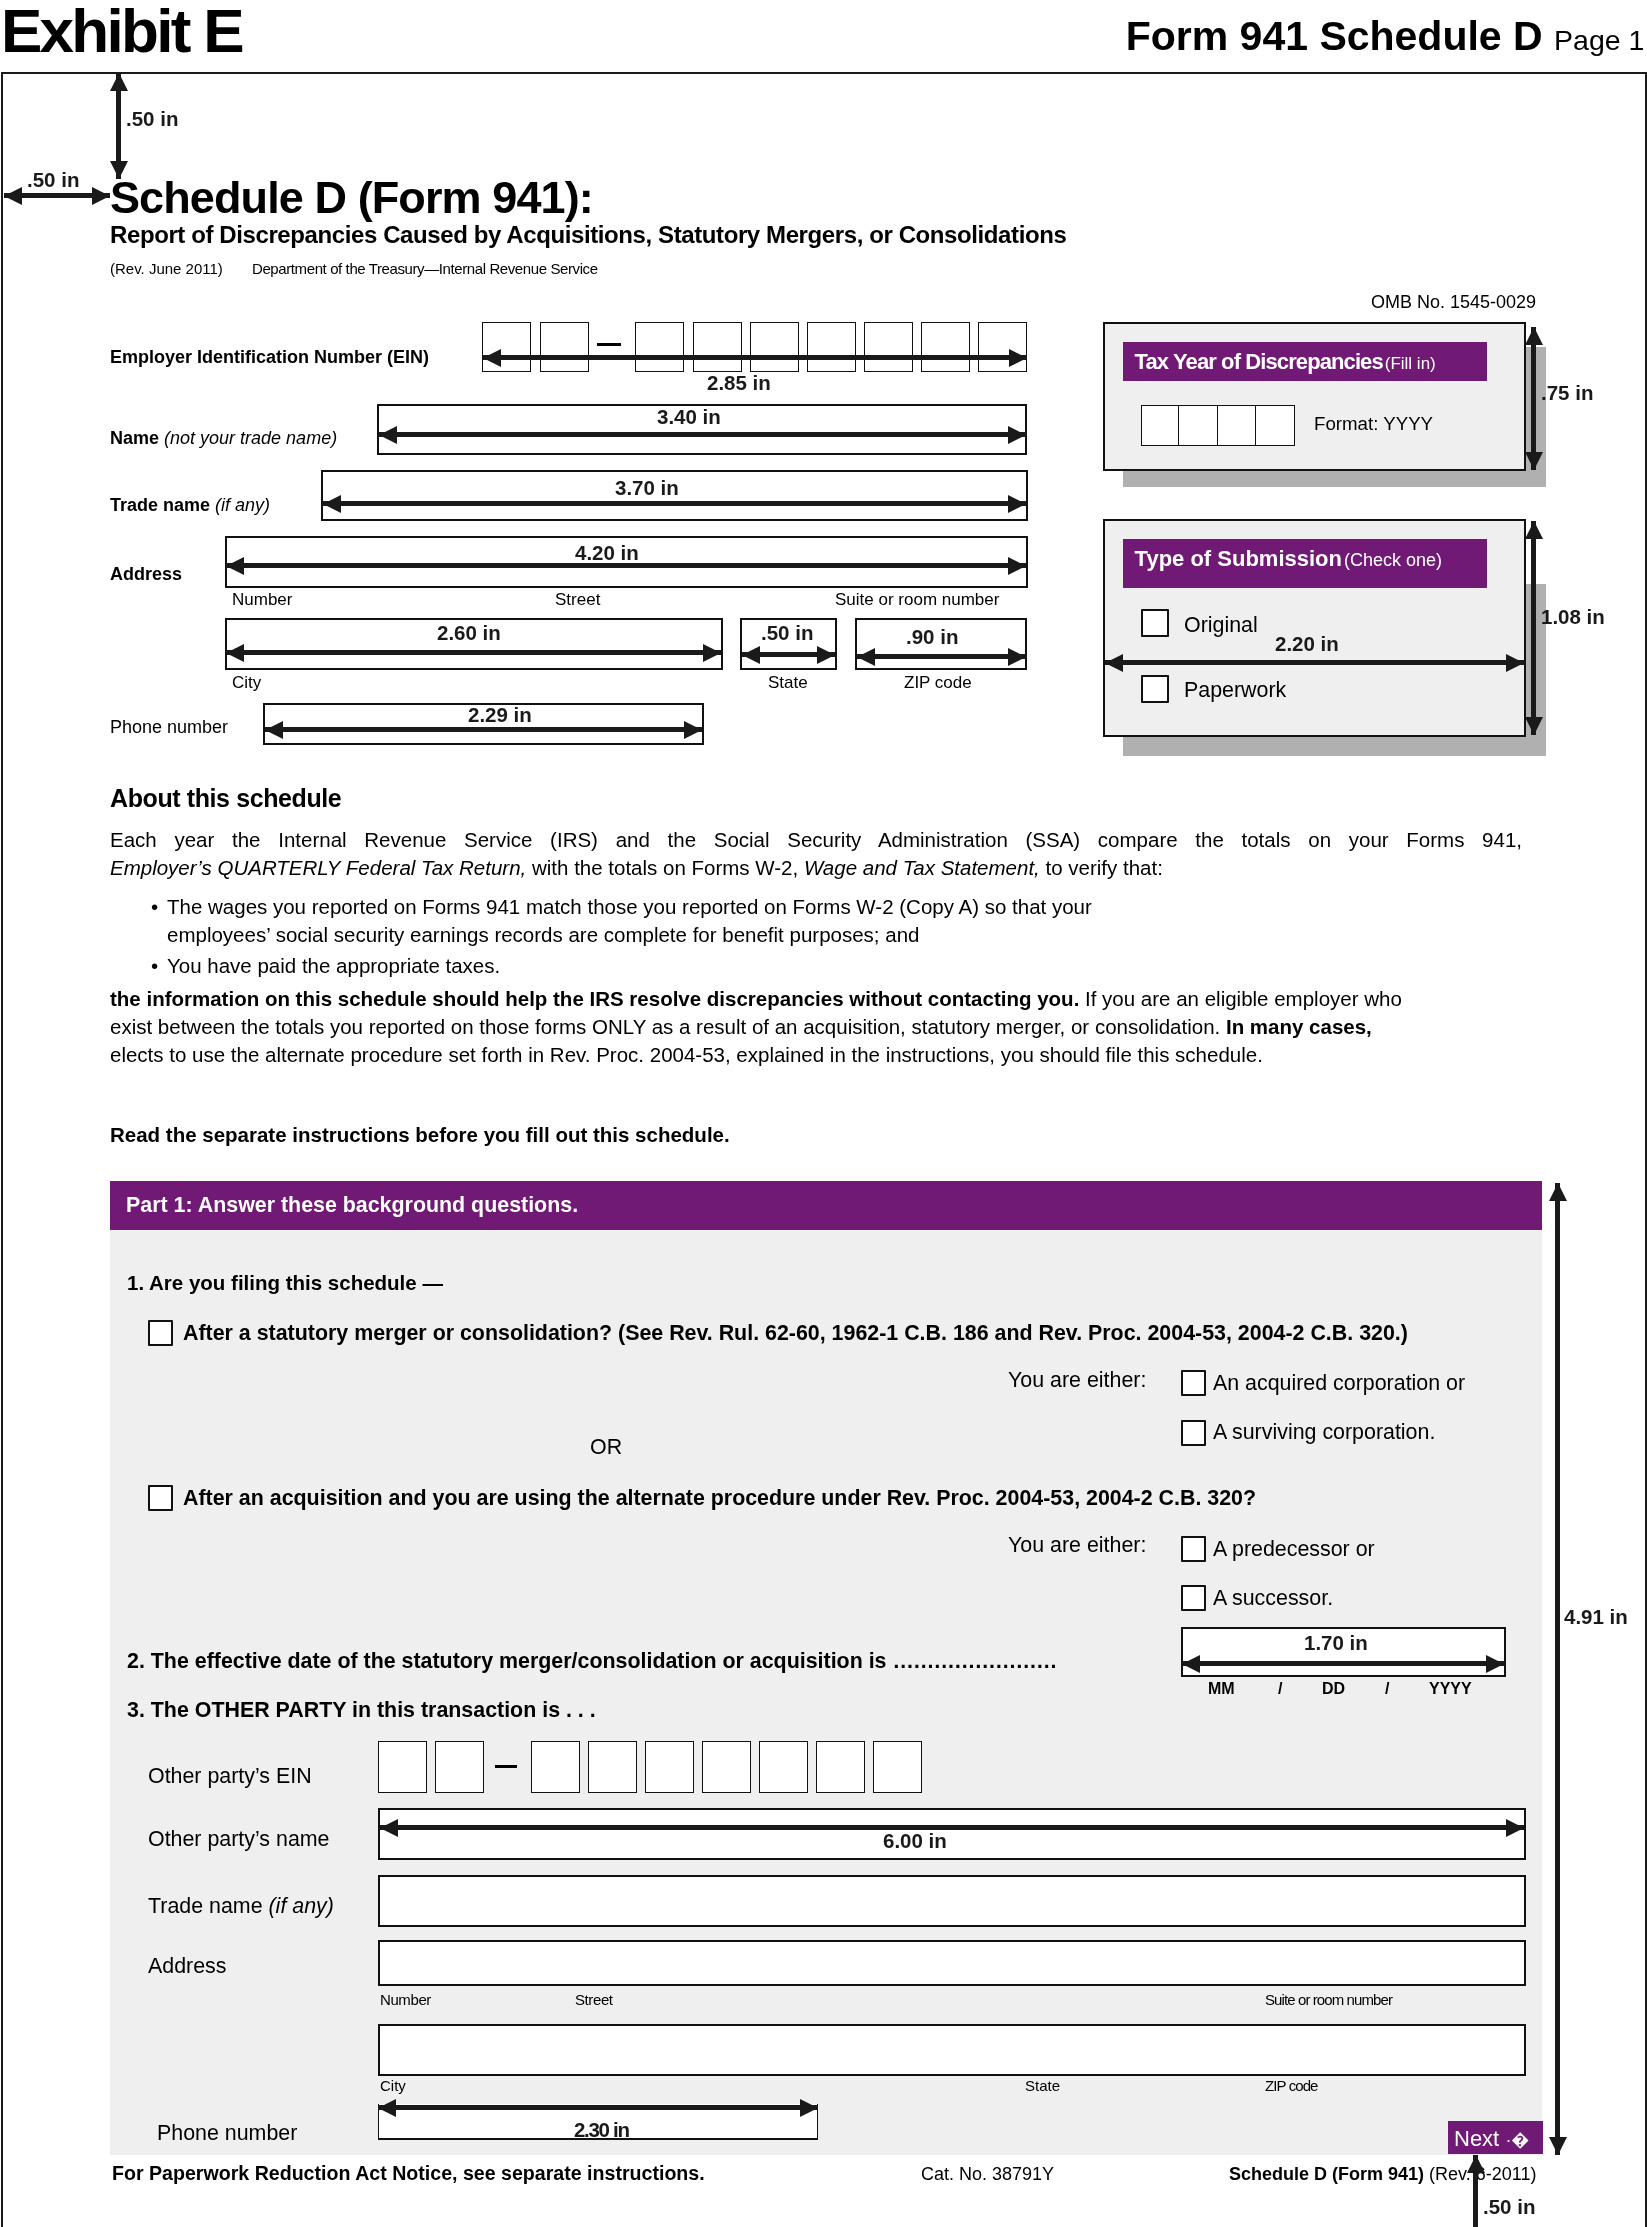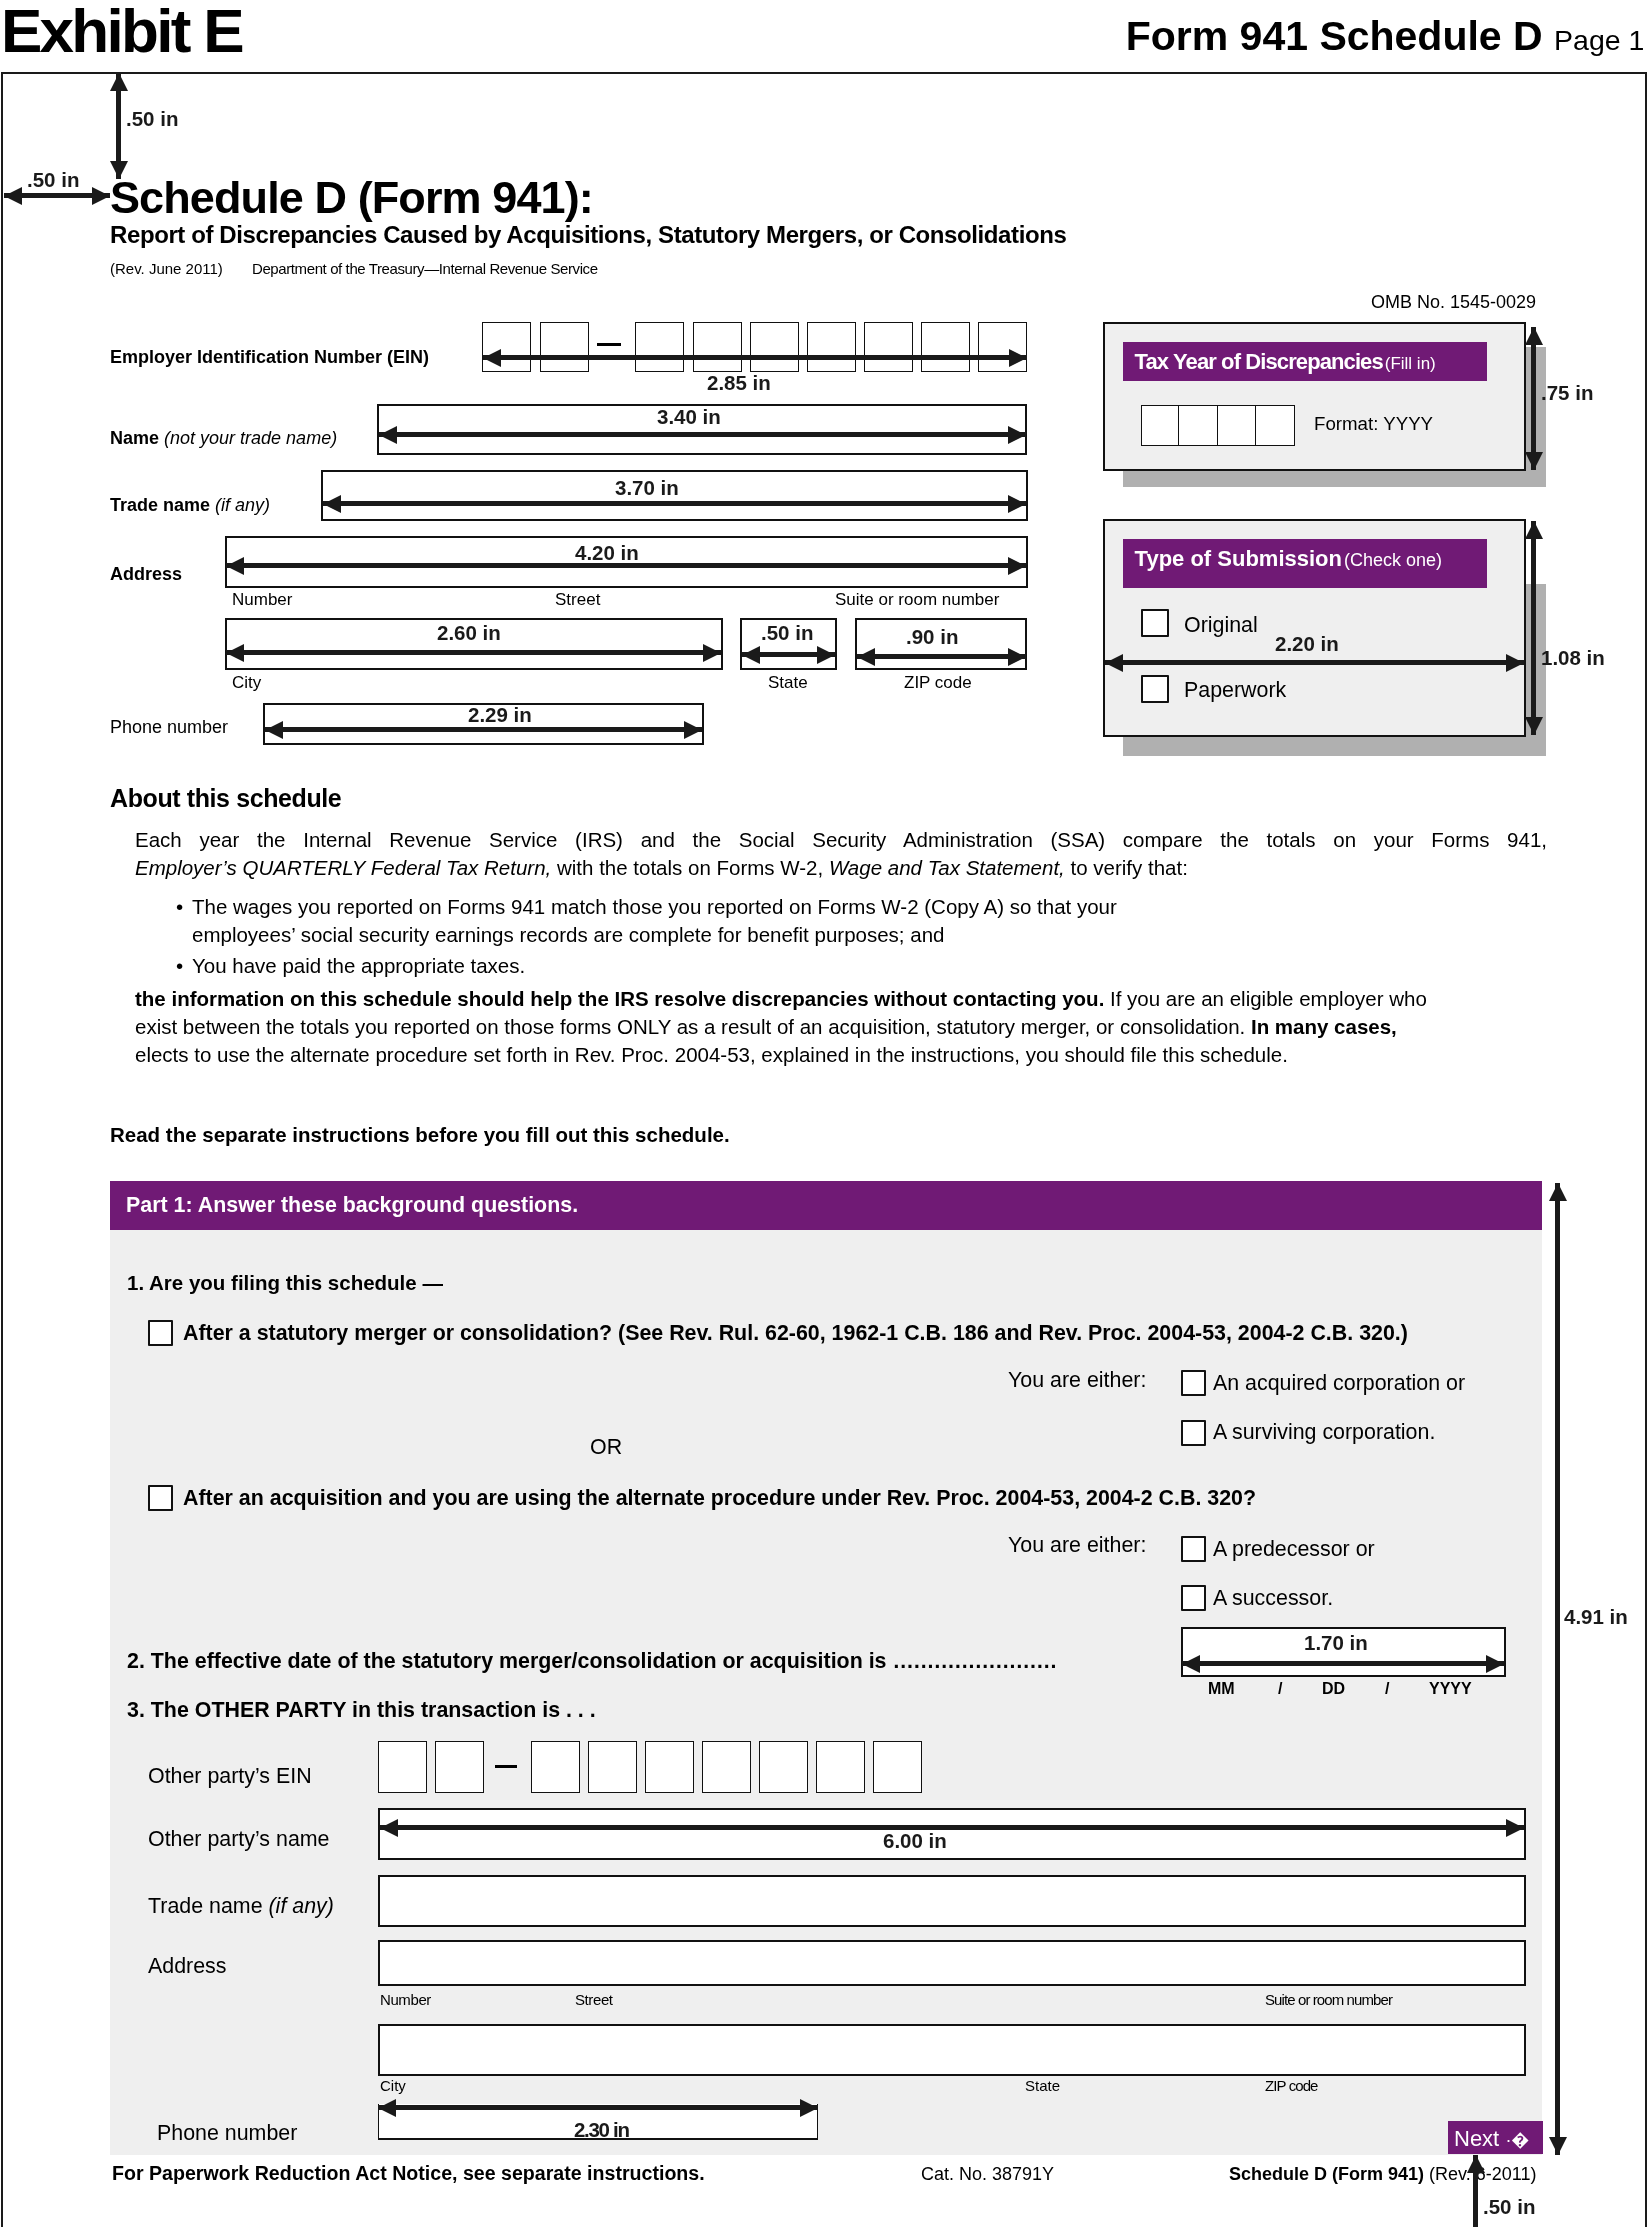--- a/index.html
+++ b/index.html
@@ -24,21 +24,21 @@
   .varrow { position:absolute; width:18px; }
   .varrow .shaft { position:absolute; top:0; bottom:0; left:6.2px; width:5.3px; background:#1a1a1a; }
   .varrow .ht { position:absolute; top:0; left:0; width:0; height:0;
                 border-left:9px solid transparent; border-right:9px solid transparent; border-bottom:18px solid #1a1a1a; }
   .varrow .hb { position:absolute; bottom:0; left:0; width:0; height:0;
                 border-left:9px solid transparent; border-right:9px solid transparent; border-top:18px solid #1a1a1a; }
   .side { position:absolute; background:#efefef; border:2.7px solid #111; box-sizing:border-box; }
   .shadow { position:absolute; background:#b0b0b0; }
   .blackbar { position:absolute; background:#701a75; color:#fff; white-space:nowrap; }
   .panel { position:absolute; background:#efefef; }
-  .para { position:absolute; font-size:20.5px; line-height:28px;margin-left:25px; }
+  .para { position:absolute; font-size:20.5px; line-height:28px; }
   .para p { margin:0; }
 </style>
 </head>
 <body>
 
 <div class="lbl b" style="left:0.9px; top:-5.3px; font-size:62px; letter-spacing:-2.7px;">Exhibit E</div>
 <div class="lbl" style="right:3.6px; top:12.5px; font-size:41px;">
   <span class="b">Form 941 Schedule D</span>
   <span style="font-size:28.5px;">Page 1</span>
 </div>
@@ -191,21 +191,21 @@
   <div class="shaft"></div>
     <div class="hl"></div>
     <div class="hr"></div>
 </div>
 <div class="dim" style="left:1275px; top:632px;">2.20 in</div>
 <div class="varrow" style="left:1525px; top:521px; height:214px;">
   <div class="shaft"></div>
     <div class="ht"></div>
     <div class="hb"></div>
 </div>
-<div class="dim" style="left:1541px; top:605px;margin-top:41px;">1.08 in</div>
+<div class="dim" style="left:1541px; top:605px;">1.08 in</div>
 
 <div class="lbl b" style="left:110px; top:784px; font-size:25px; letter-spacing:-0.4px;">About this schedule</div>
 <div class="para" style="left:110px; top:826px; width:1412px;">
   <p style="text-align:justify; text-align-last:justify;">Each year the Internal Revenue Service (IRS) and the Social Security Administration (SSA) compare the totals on your Forms 941,</p>
   <p>
     <span class="i">Employer’s QUARTERLY Federal Tax Return,</span><span> with the totals on Forms W-2, </span><span class="i">Wage and Tax Statement,</span><span> to verify that:</span>
   </p>
 </div>
 <div class="para" style="left:167px; top:893px; width:1336px;">
   <p>

